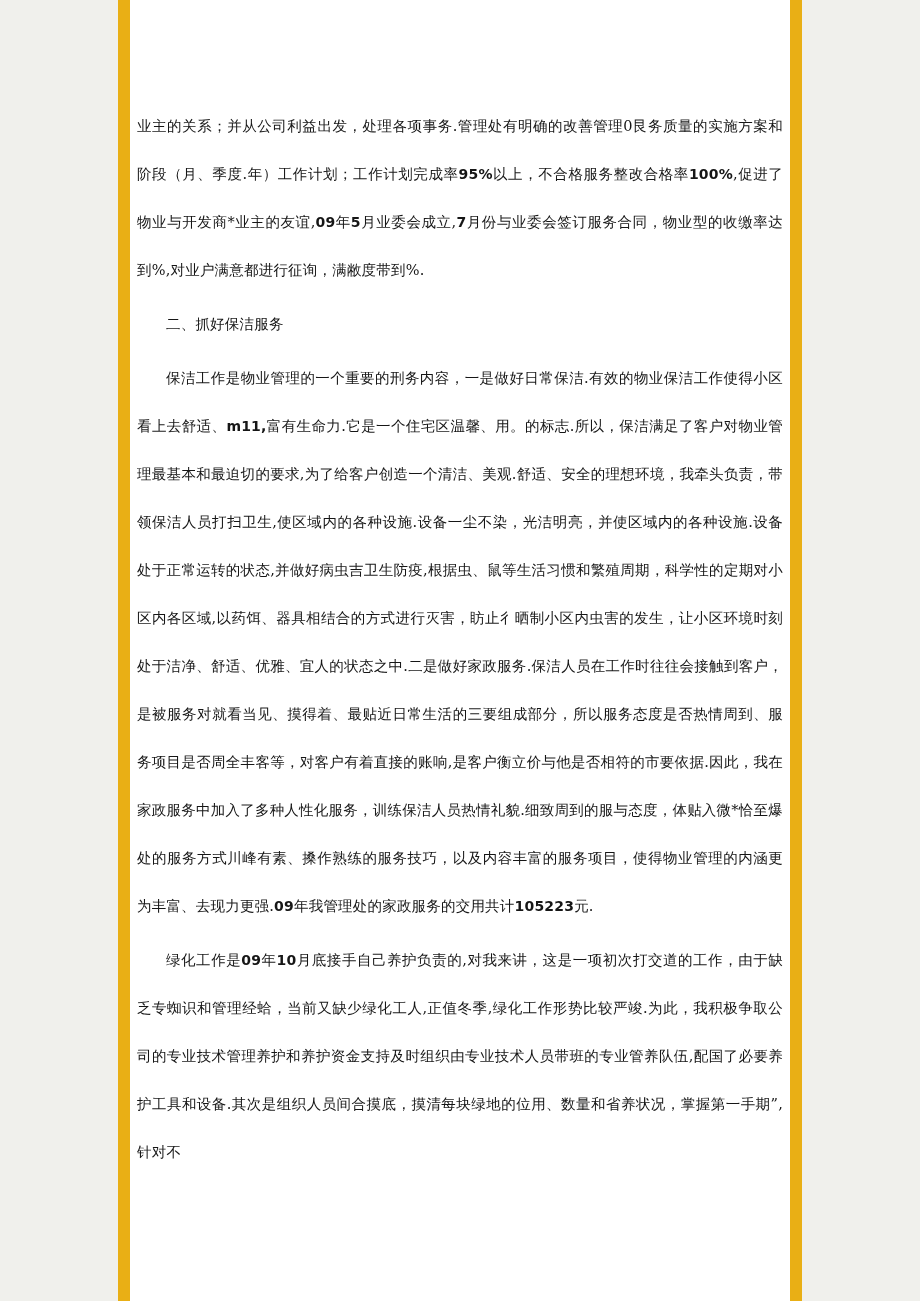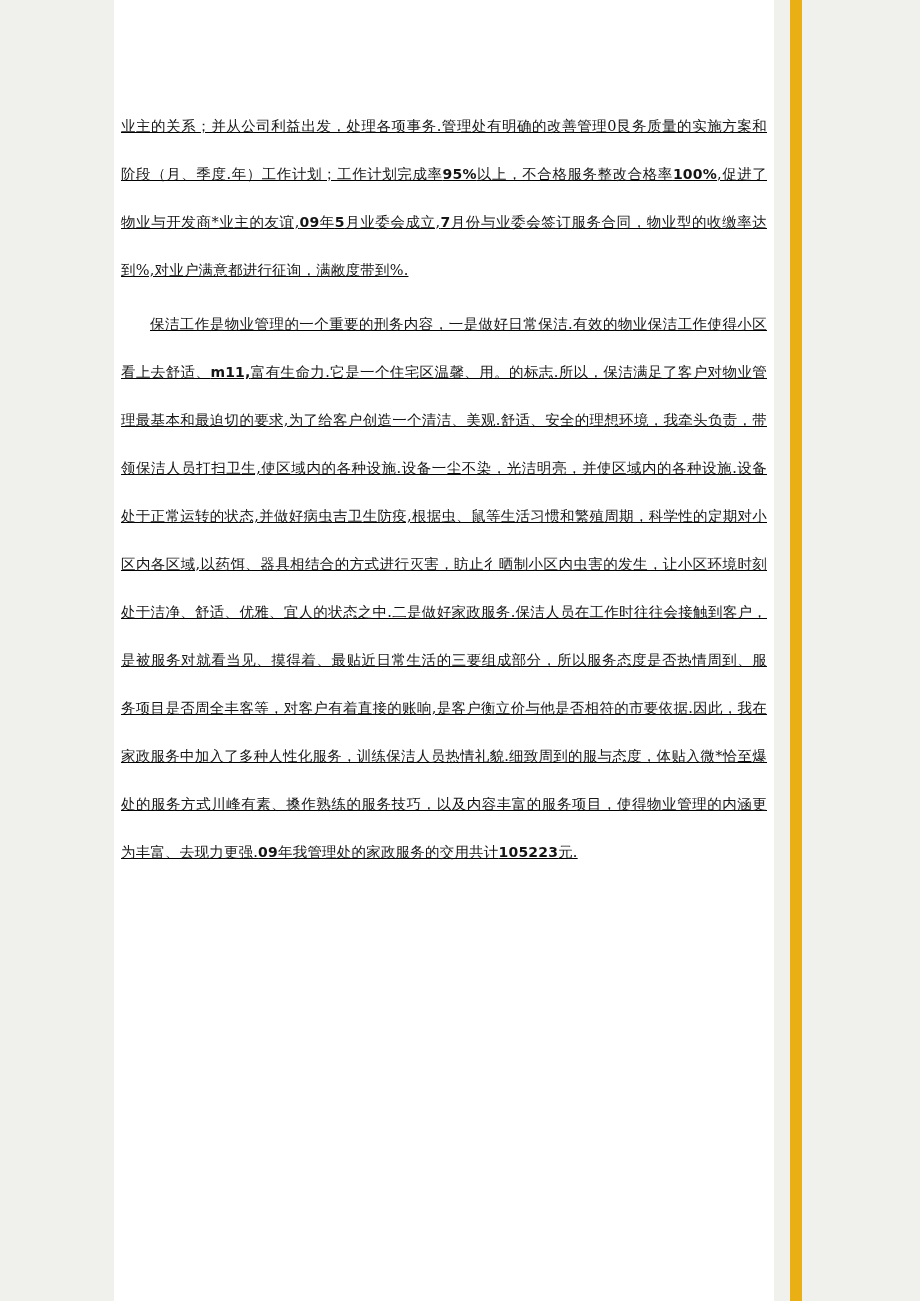--- a/index.html
+++ b/index.html
@@ -18,26 +18,25 @@
     position: absolute;
     top: 0;
     bottom: 0;
     width: 12px;
     background: #e9af15;
   }
   .accent-bar.left  { left: 118px; }
   .accent-bar.right { left: 790px; }
   .page {
     position: absolute;
-    left: 114px;
+    left: 130px;
     top: 0;
     width: 660px;
     height: 1301px;
     background: #ffffff;
-    text-decoration: underline;
   }
   .content {
     padding: 96px 7px 0 7px;
   }
   .content p {
     margin: 6px 0;
     font-size: 14.5px;
     line-height: 48px;
     color: #161616;
     text-align: justify;
@@ -55,15 +54,17 @@
 </style>
 </head>
 <body>
 
 <div class="accent-bar left"></div>
 <div class="accent-bar right"></div>
 
 <div class="page">
   <div class="content">
       <p><span>业主的关系；并从公司利益出发，处理各项事务.管理处有明确的改善管理0艮务质量的实施方案和阶段（月、季度.年）工作计划；工作计划完成率</span><b>95%</b><span>以上，不合格服务整改合格率</span><b>100%</b><span>,促进了物业与开发商*业主的友谊,</span><b>09</b><span>年</span><b>5</b><span>月业委会成立,</span><b>7</b><span>月份与业委会签订服务合同，物业型的收缴率达到%,对业户满意都进行征询，满敝度带到%.</span></p>
+      <p class="indent"><span>二、抓好保洁服务</span></p>
       <p class="indent"><span>保洁工作是物业管理的一个重要的刑务内容，一是做好日常保洁.有效的物业保洁工作使得小区看上去舒适、</span><b>m11,</b><span>富有生命力.它是一个住宅区温馨、用。的标志.所以，保洁满足了客户对物业管理最基本和最迫切的要求,为了给客户创造一个清洁、美观.舒适、安全的理想环境，我牵头负责，带领保洁人员打扫卫生,使区域内的各种设施.设备一尘不染，光洁明亮，并使区域内的各种设施.设备处于正常运转的状态,并做好病虫吉卫生防疫,根据虫、鼠等生活习惯和繁殖周期，科学性的定期对小区内各区域,以药饵、器具相结合的方式进行灭害，眆止彳晒制小区内虫害的发生，让小区环境时刻处于洁净、舒适、优雅、宜人的状态之中.二是做好家政服务.保洁人员在工作时往往会接触到客户，是被服务对就看当见、摸得着、最贴近日常生活的三要组成部分，所以服务态度是否热情周到、服务项目是否周全丰客等，对客户有着直接的账响,是客户衡立价与他是否相符的市要依据.因此，我在家政服务中加入了多种人性化服务，训练保洁人员热情礼貌.细致周到的服与态度，体贴入微*恰至爆处的服务方式川峰有素、搡作熟练的服务技巧，以及内容丰富的服务项目，使得物业管理的内涵更为丰富、去现力更强.</span><b>09</b><span>年我管理处的家政服务的交用共计</span><b>105223</b><span>元.</span></p>
+      <p class="indent"><span>绿化工作是</span><b>09</b><span>年</span><b>10</b><span>月底接手自己养护负责的,对我来讲，这是一项初次打交道的工作，由于缺乏专蜘识和管理经蛤，当前又缺少绿化工人,正值冬季,绿化工作形势比较严竣.为此，我积极争取公司的专业技术管理养护和养护资金支持及时组织由专业技术人员带班的专业管养队伍,配国了必要养护工具和设备.其次是组织人员间合摸底，摸清每块绿地的位用、数量和省养状况，掌握第一手期”,针对不</span></p>
     </div>
 </div>
 
 </body></html>

